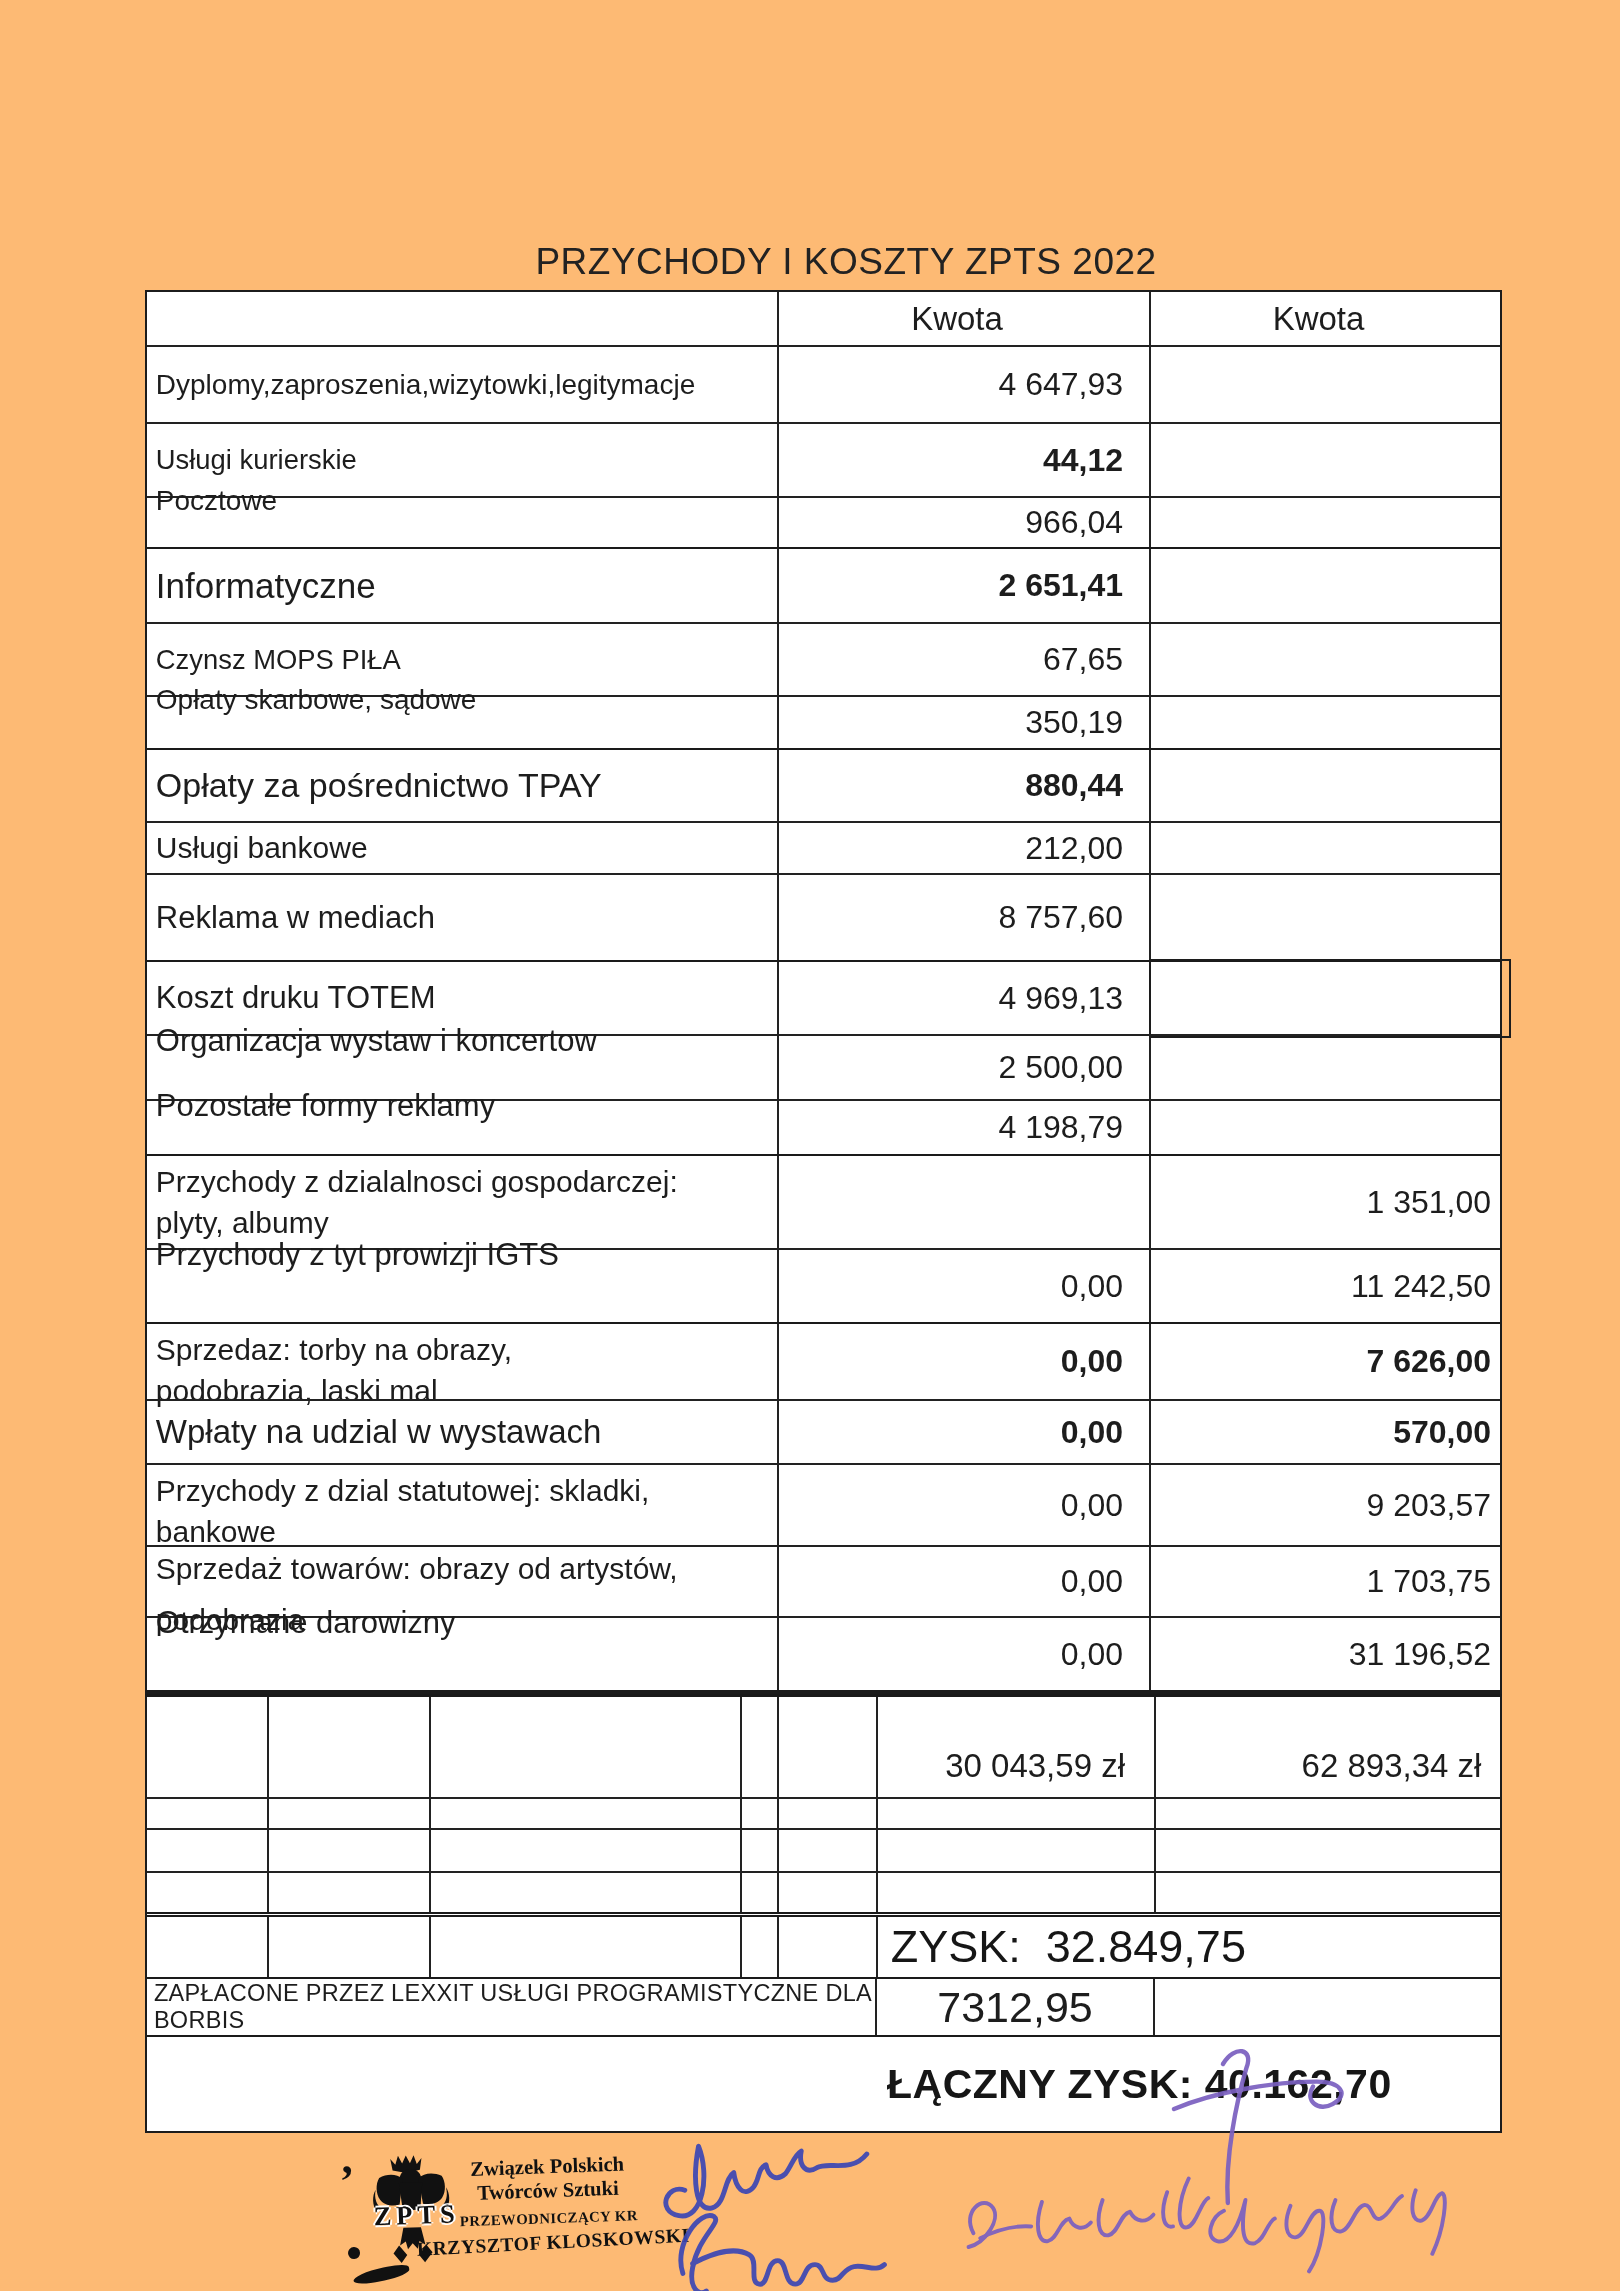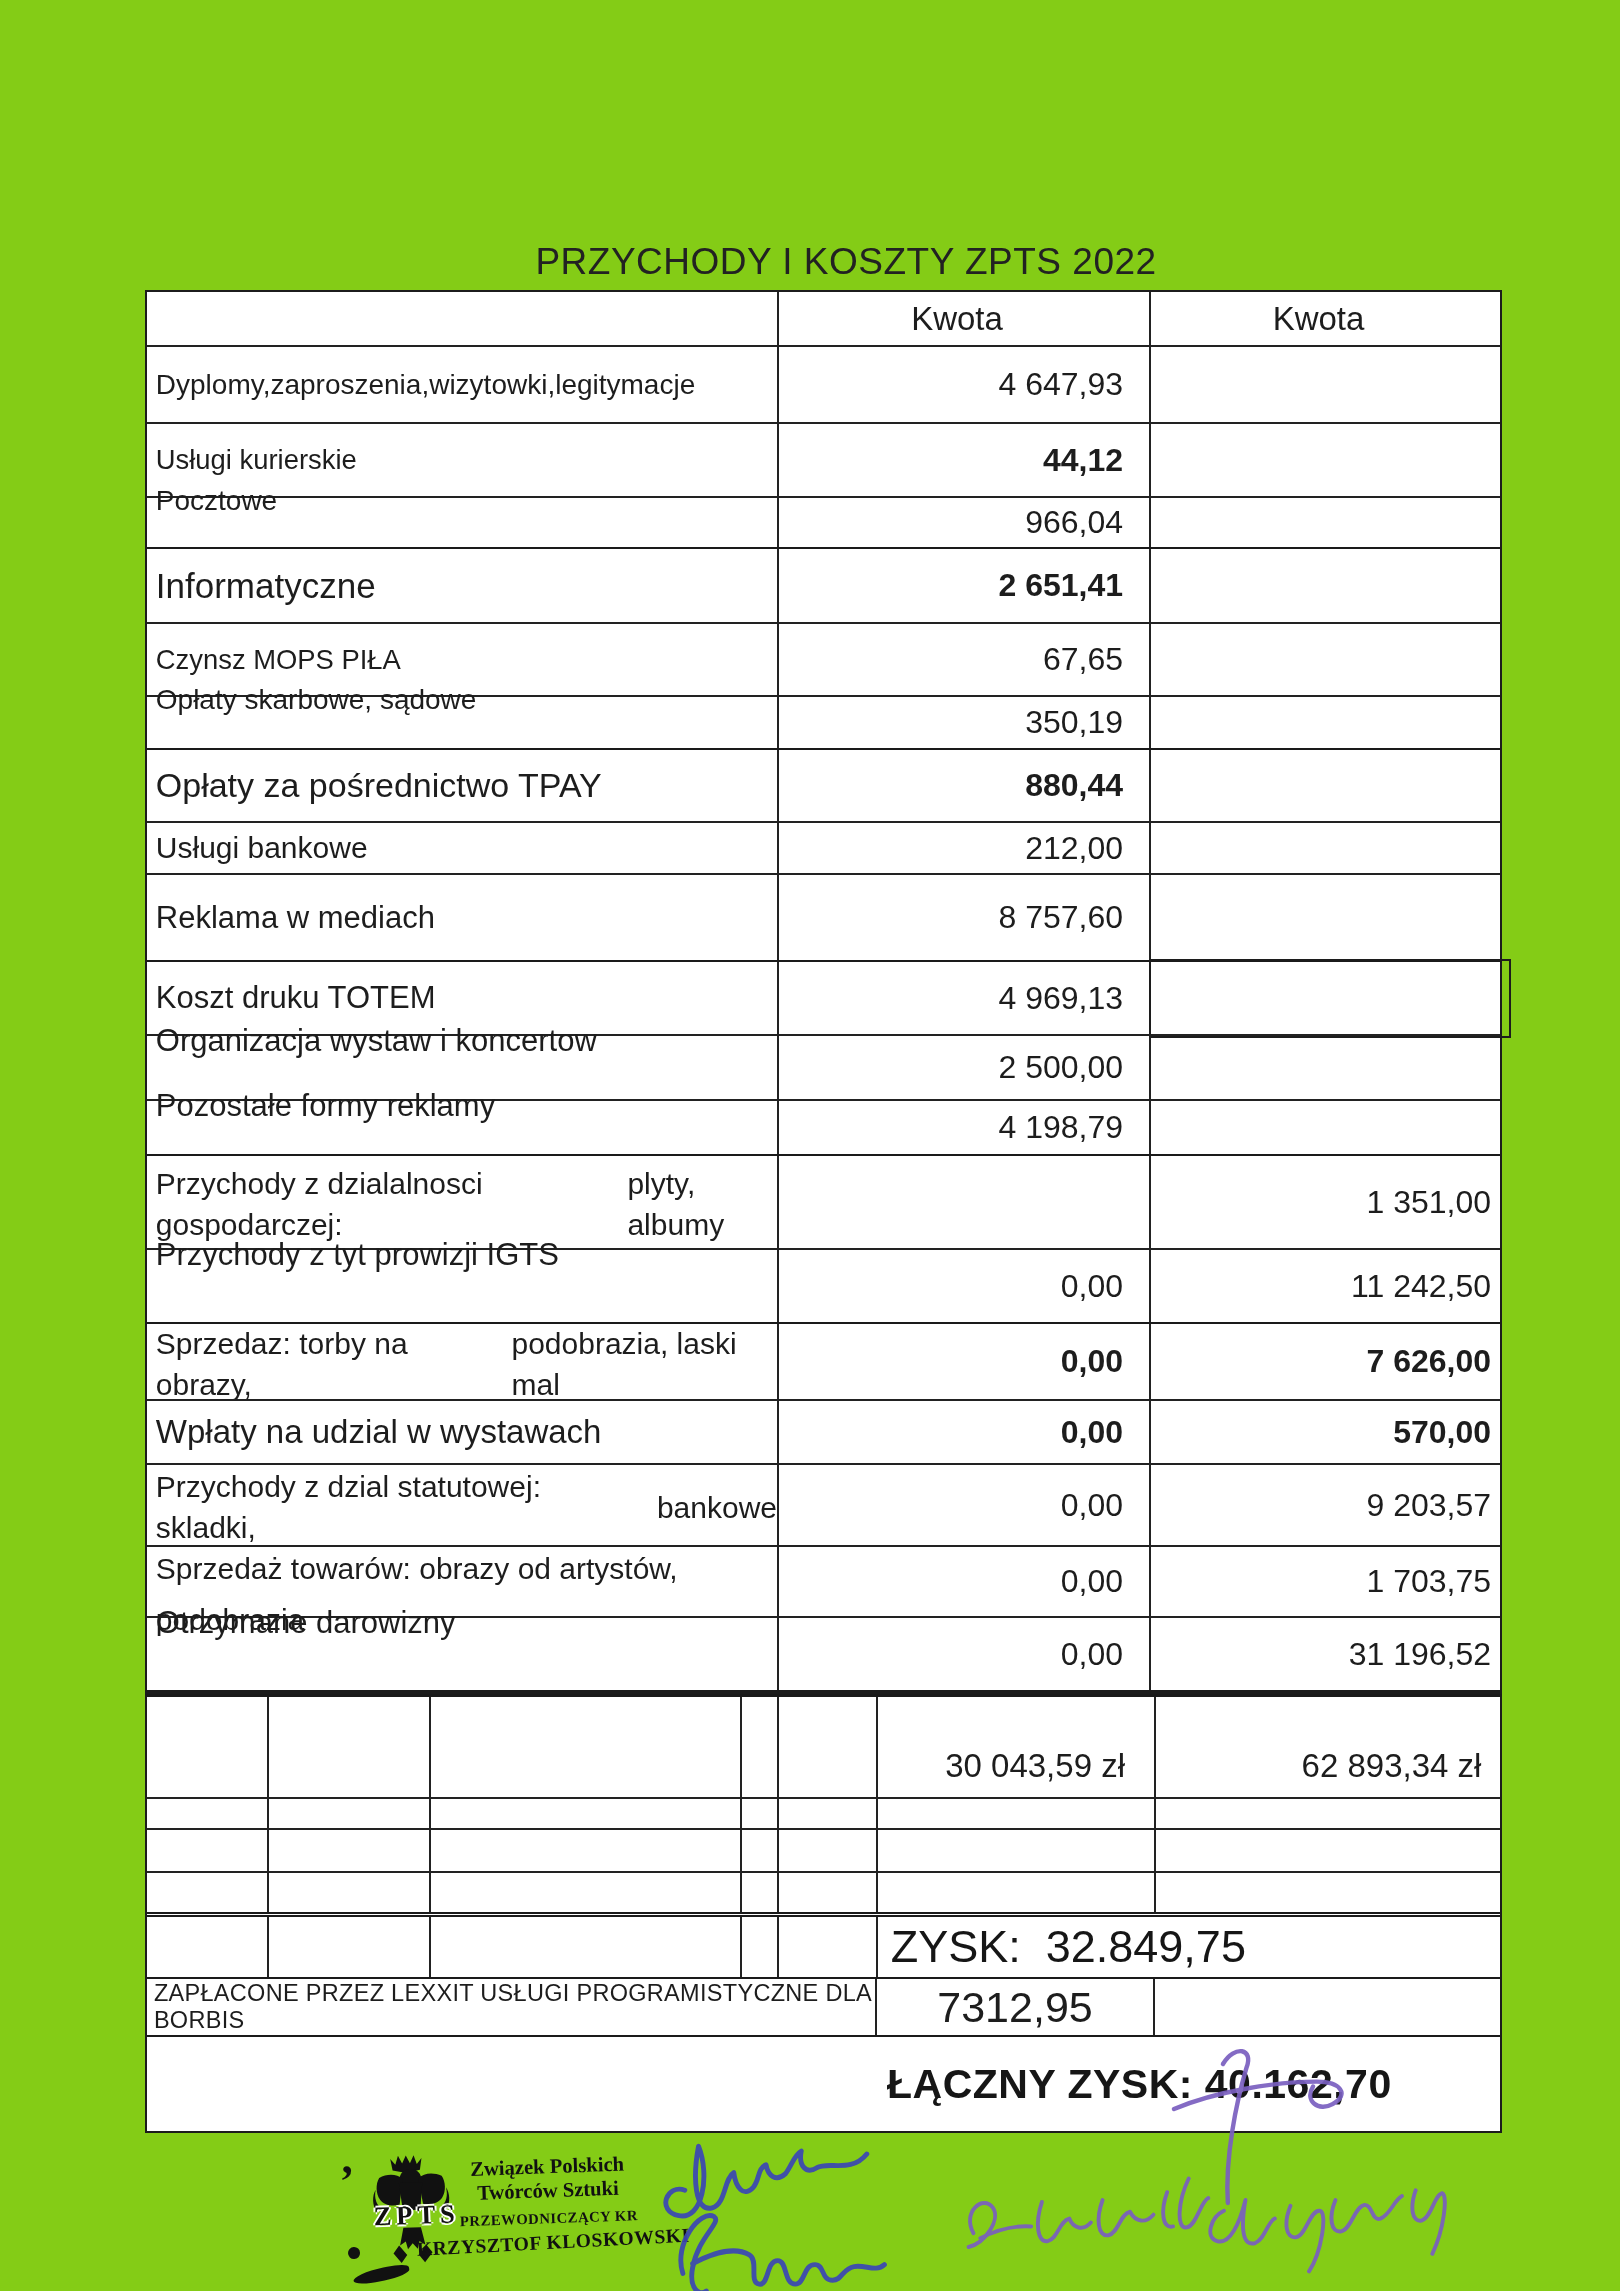--- a/index.html
+++ b/index.html
@@ -1,18 +1,18 @@
 <!DOCTYPE html>
 <html><head>
 <meta charset="utf-8">
 <style>
   * { margin:0; padding:0; box-sizing:border-box; }
   html,body { background:#ffffff; }
   body { font-family:"Liberation Sans", sans-serif; color:#1d1d1d; }
-  .page { position:relative; width:1620px; height:2292px; background:#84cc16; overflow:hidden; }
+  .page { position:relative; width:1620px; height:2292px; background:#fdba74; overflow:hidden; }
 
   .doc-title {
     position:absolute; top:241px; left:145px; width:1357px;
     text-align:center; padding-left:45px;
     font-size:37px; letter-spacing:0.5px; color:#222;
   }
 
   .tables { position:absolute; top:290px; left:145px; width:1357px; }
 
   
@@ -36,21 +36,21 @@
   .r4 .c1{font-size:35px}.r5 .c1{font-size:27.4px}.r6 .c1{font-size:28px}
   .r7 .c1{font-size:34px}.r8 .c1{font-size:30px}.r9 .c1{font-size:31px}
   .r10 .c1{font-size:31px}.r11 .c1{font-size:31px}.r12 .c1{font-size:31px}
   .r14 .c1{font-size:31px}.r16 .c1{font-size:33px}.r19 .c1{font-size:31px}
 
   
   .struck .c1 { position:relative; }
   .struck .c1 .lbl { position:absolute; top:-12.7px; left:8.8px; white-space:nowrap; background:transparent; }
 
   
-  .two .c1 { flex-direction:row; align-items:center; justify-content:flex-start; padding-top:4.9px; font-size:30px; line-height:41px;gap:20px; }
+  .two .c1 { flex-direction:column; align-items:flex-start; justify-content:flex-start; padding-top:4.9px; font-size:30px; line-height:41px; }
   .r18 .c1 { position:relative; font-size:30px; }
   .r18 .c1 .lbl1 { position:absolute; top:4.9px; left:8.8px; white-space:nowrap; }
   .r18 .c1 .lbl2 { position:absolute; top:56px; left:8.8px; white-space:nowrap; }
 
   
   .r10 .c3 { position:relative; }
   .r10 .c3::after { content:""; position:absolute; top:-2.9px; bottom:-3.9px; left:-2px; right:-10.8px; border:2.9px solid #1c1c1c; pointer-events:none; }
 
   
   .lower-table { width:1357px; border:2.9px solid #1c1c1c; border-top:3.9px solid #1a1a1a; margin-top:0; background:#fff; }

